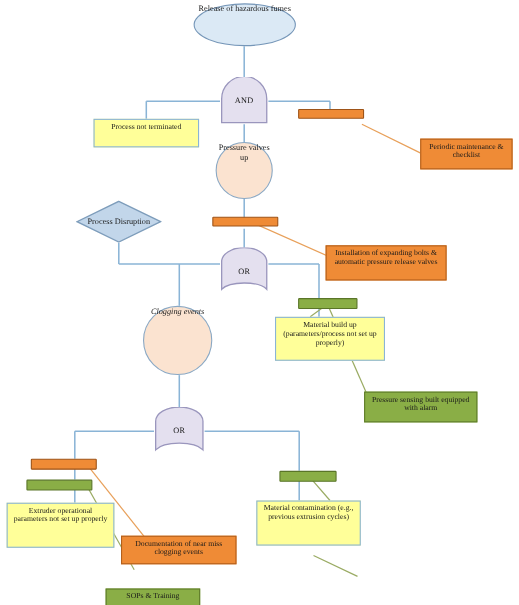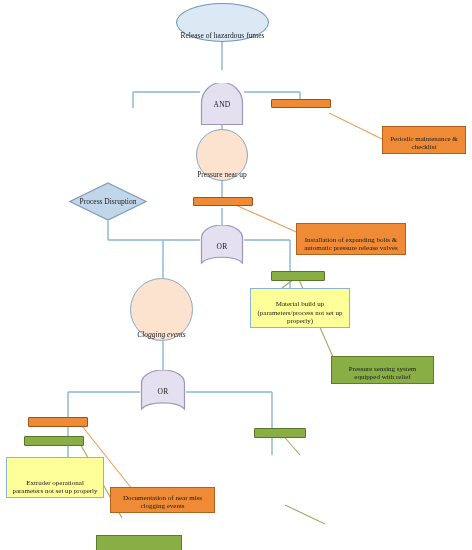--- a/index.html
+++ b/index.html
@@ -1,21 +1,21 @@
 <!DOCTYPE html>
 <html><head>
 <meta charset="utf-8">
 <style>
   html,body{margin:0;padding:0;background:#ffffff;}
   body{width:472px;height:550px;position:relative;overflow:hidden;
        font-family:"Liberation Serif", serif;}
   #stage{position:absolute;left:0;top:0;width:472px;height:550px;}
   svg#wires{position:absolute;left:0;top:0;width:472px;height:550px;}
 
-  .node{position:absolute;box-sizing:border-box;display:flex;align-items:flex-end;
+  .node{position:absolute;box-sizing:border-box;display:flex;align-items:flex-start;
         justify-content:center;text-align:center;color:#1a1a1a;line-height:1.18;}
 
   
   .oval{border:1px solid #7596b8;background:#dbe9f5;border-radius:50%;
         font-size:7.5px;}
 
   
   .circ{border:1px solid #8aa8c4;background:#fbe3d0;border-radius:50%;
         font-size:7.5px;}
 
@@ -101,37 +101,40 @@
       <path d="M78 440 L122 518"></path>
       <path d="M280 432 L300 455"></path>
       <path d="M285 505 L325 524"></path>
     </g>
   </svg>
 
   <div class="node oval" style="left:176px;top:3px;width:93px;height:39px;">
     <span>Release of hazardous fumes</span>
   </div>
 
-  <div class="gate" style="left:200px;top:70px;width:44px;height:43px;margin-top:13px;">
+  <div class="gate" style="left:200px;top:70px;width:44px;height:43px;">
     <svg width="44" height="43" viewBox="0 0 44 43">
       <path d="M1.5 41.5 L1.5 20 A20.5 20.5 0 0 1 42.5 20 L42.5 41.5 Z" fill="#e4e0ef" stroke="#9a96bd" stroke-width="1.2"></path>
     </svg>
     <span class="lbl">AND</span>
   </div>
 
+  <div class="node box yellow" style="left:85px;top:108px;width:96px;height:26px;">
+    <span>Process not terminated</span>
+  </div>
 
   <div class="bar orange" style="left:271px;top:99px;width:58px;height:7px;"></div>
 
 
   <div class="node box orange" style="left:382px;top:126px;width:84px;height:28px;">
     <span>Periodic maintenance &amp; checklist</span>
   </div>
 
   <div class="node circ" style="left:196px;top:129px;width:52px;height:52px;">
-    <span>Pressure near up</span>
+    <span>Pressure valves up</span>
   </div>
 
   <div class="diamond-wrap" style="left:69px;top:182px;width:78px;height:39px;">
     <div style="position:absolute;left:0;top:0;width:100%;height:100%;">
       <svg width="78" height="39" viewBox="0 0 78 39">
         <polygon points="39,1 77,19.5 39,38 1,19.5" fill="#c2d6ea" stroke="#7e9dbb" stroke-width="1.2"></polygon>
       </svg>
     </div>
     <div class="diamond-txt">Process Disruption</div>
   </div>
@@ -149,21 +152,21 @@
     <span>Installation of expanding bolts &amp; automatic pressure release valves</span>
   </div>
 
   <div class="bar green" style="left:271px;top:271px;width:52px;height:8px;"></div>
 
   <div class="node box yellow" style="left:250px;top:288px;width:100px;height:40px;">
     <span>Material build up (parameters/process not set up properly)</span>
   </div>
 
   <div class="node box green" style="left:331px;top:356px;width:103px;height:28px;">
-    <span>Pressure sensing system equipped with relief</span>
+    <span>Pressure sensing built equipped with alarm</span>
   </div>
 
   <div class="node circ" style="left:130px;top:278px;width:63px;height:63px;font-style:italic;">
     <span>Clogging events</span>
   </div>
 
   <div class="gate" style="left:140px;top:370px;width:46px;height:43px;">
     <svg width="46" height="43" viewBox="0 0 46 43">
       <path d="M1.5 39 L1.5 13 A21.5 13 0 0 1 44.5 13 L44.5 39 A23 9.5 0 0 0 1.5 39 Z" fill="#e4e0ef" stroke="#9a96bd" stroke-width="1.2"></path>
     </svg>
@@ -180,15 +183,18 @@
   <div class="node box orange" style="left:110px;top:487px;width:105px;height:26px;">
     <span>Documentation of near miss clogging events</span>
   </div>
 
   <div class="node box green" style="left:96px;top:515px;width:86px;height:32px;margin-top:20px;">
     <span>SOPs &amp; Training</span>
   </div>
 
   <div class="bar green" style="left:254px;top:428px;width:50px;height:8px;"></div>
 
+  <div class="node box yellow" style="left:233px;top:455px;width:95px;height:41px;">
+    <span>Material contamination (e.g., previous extrusion cycles)</span>
+  </div>
 
 
 </div>
 
 </body></html>

